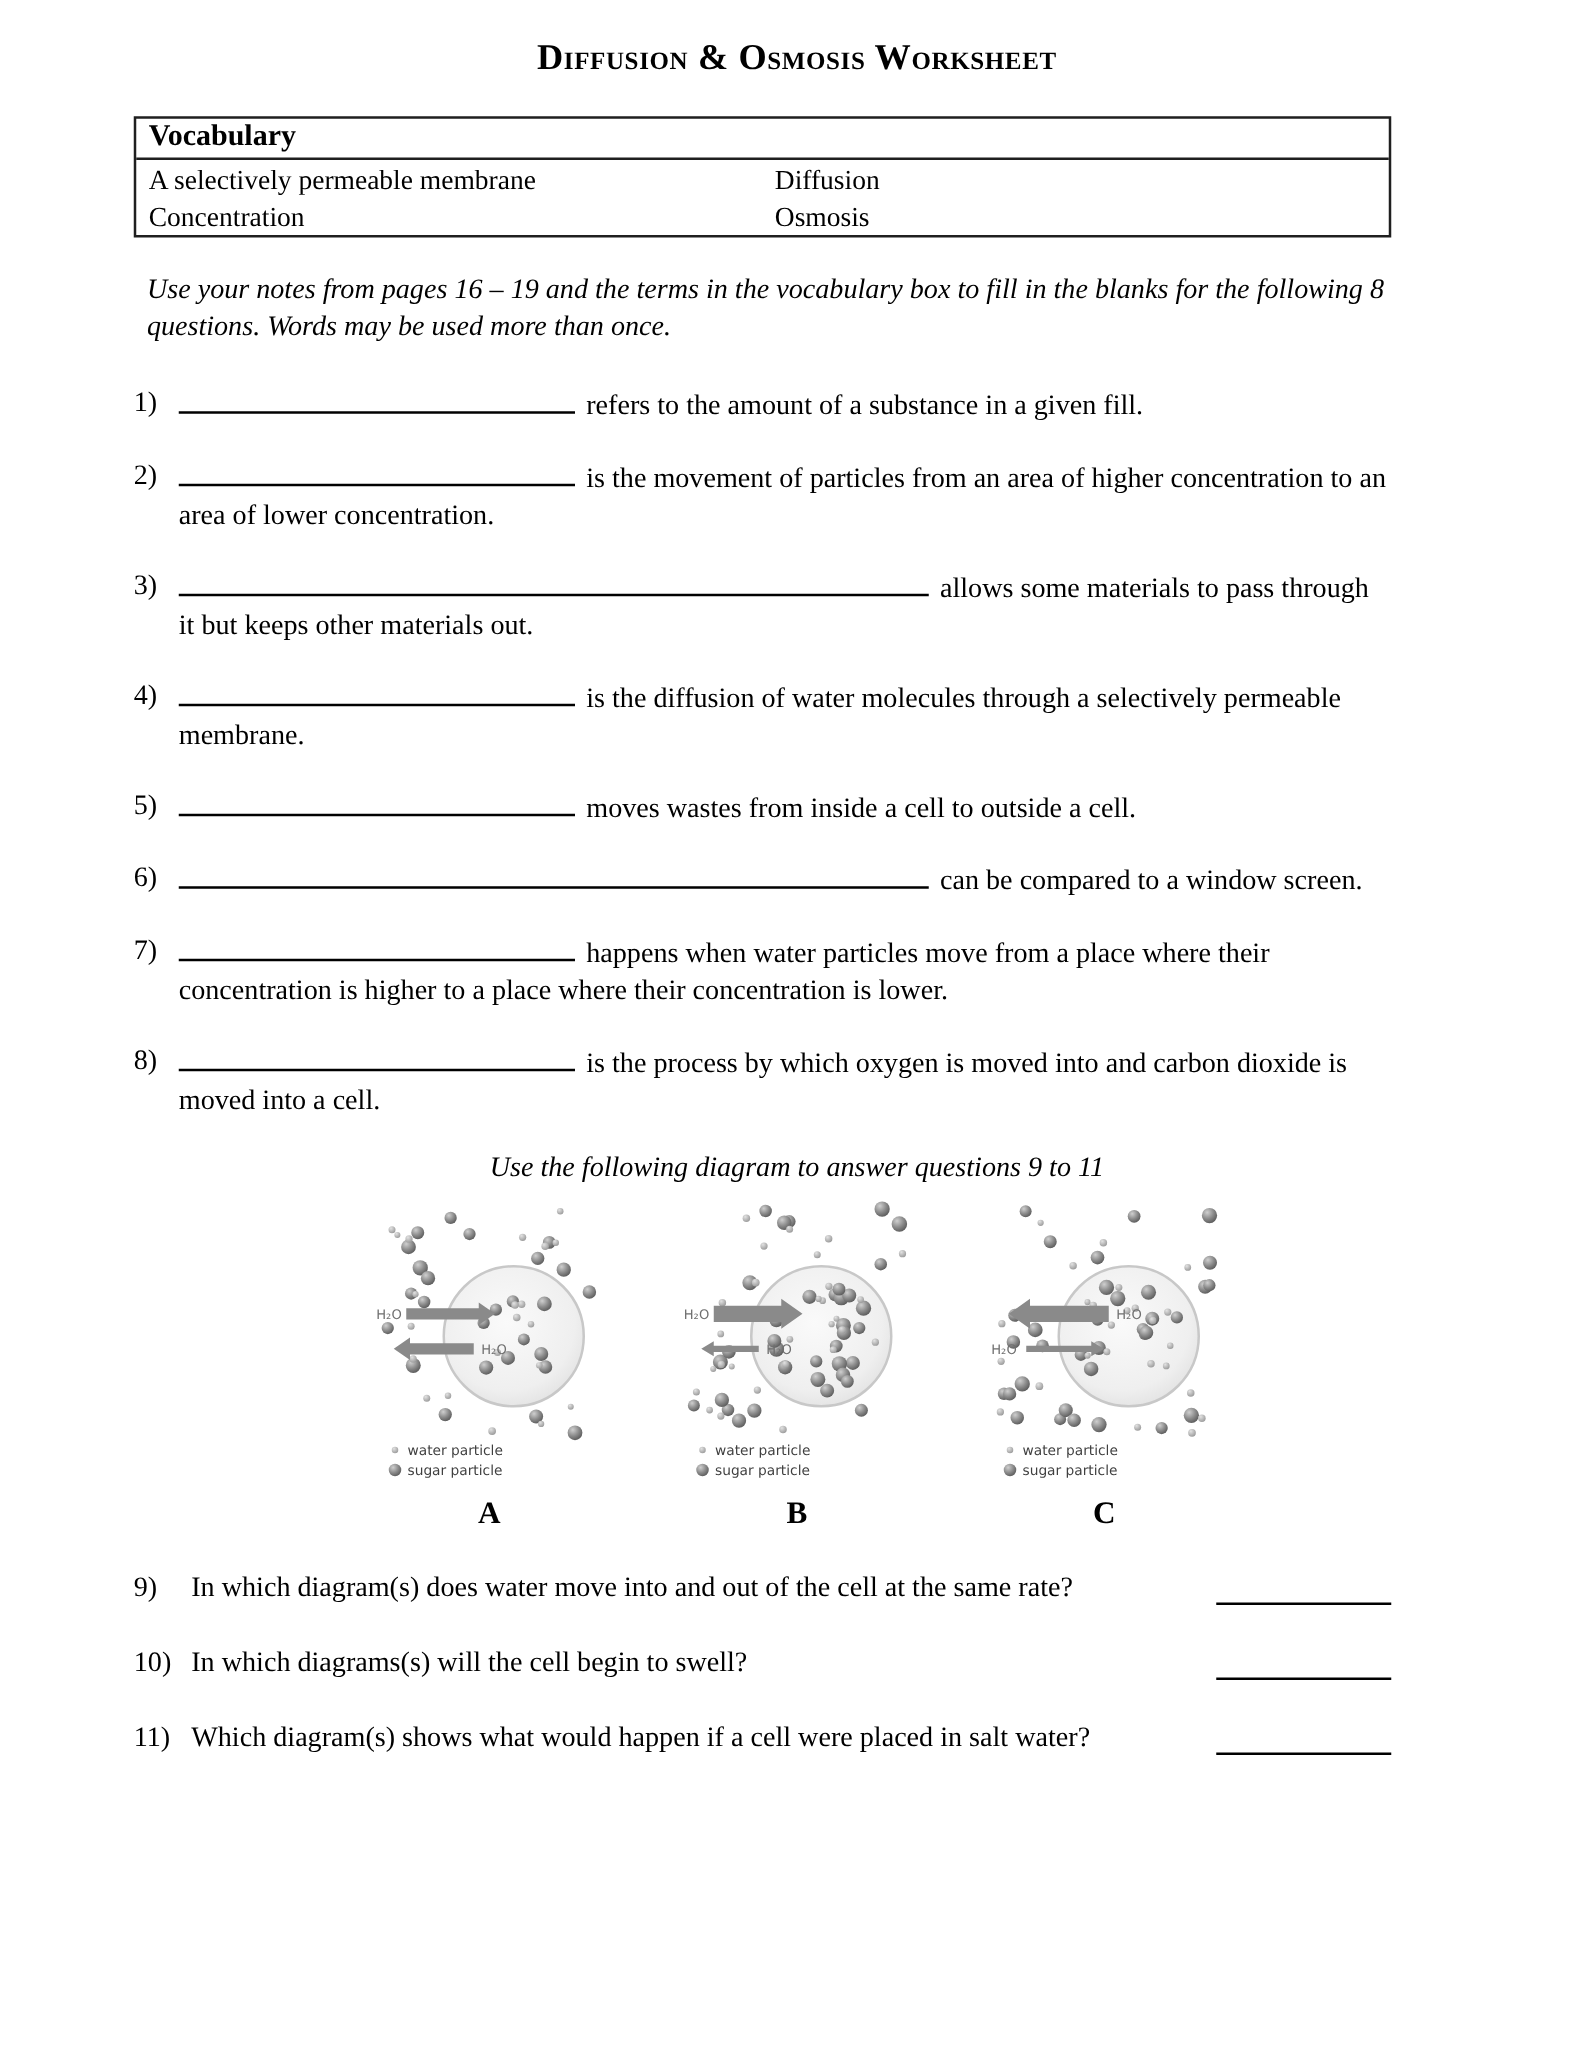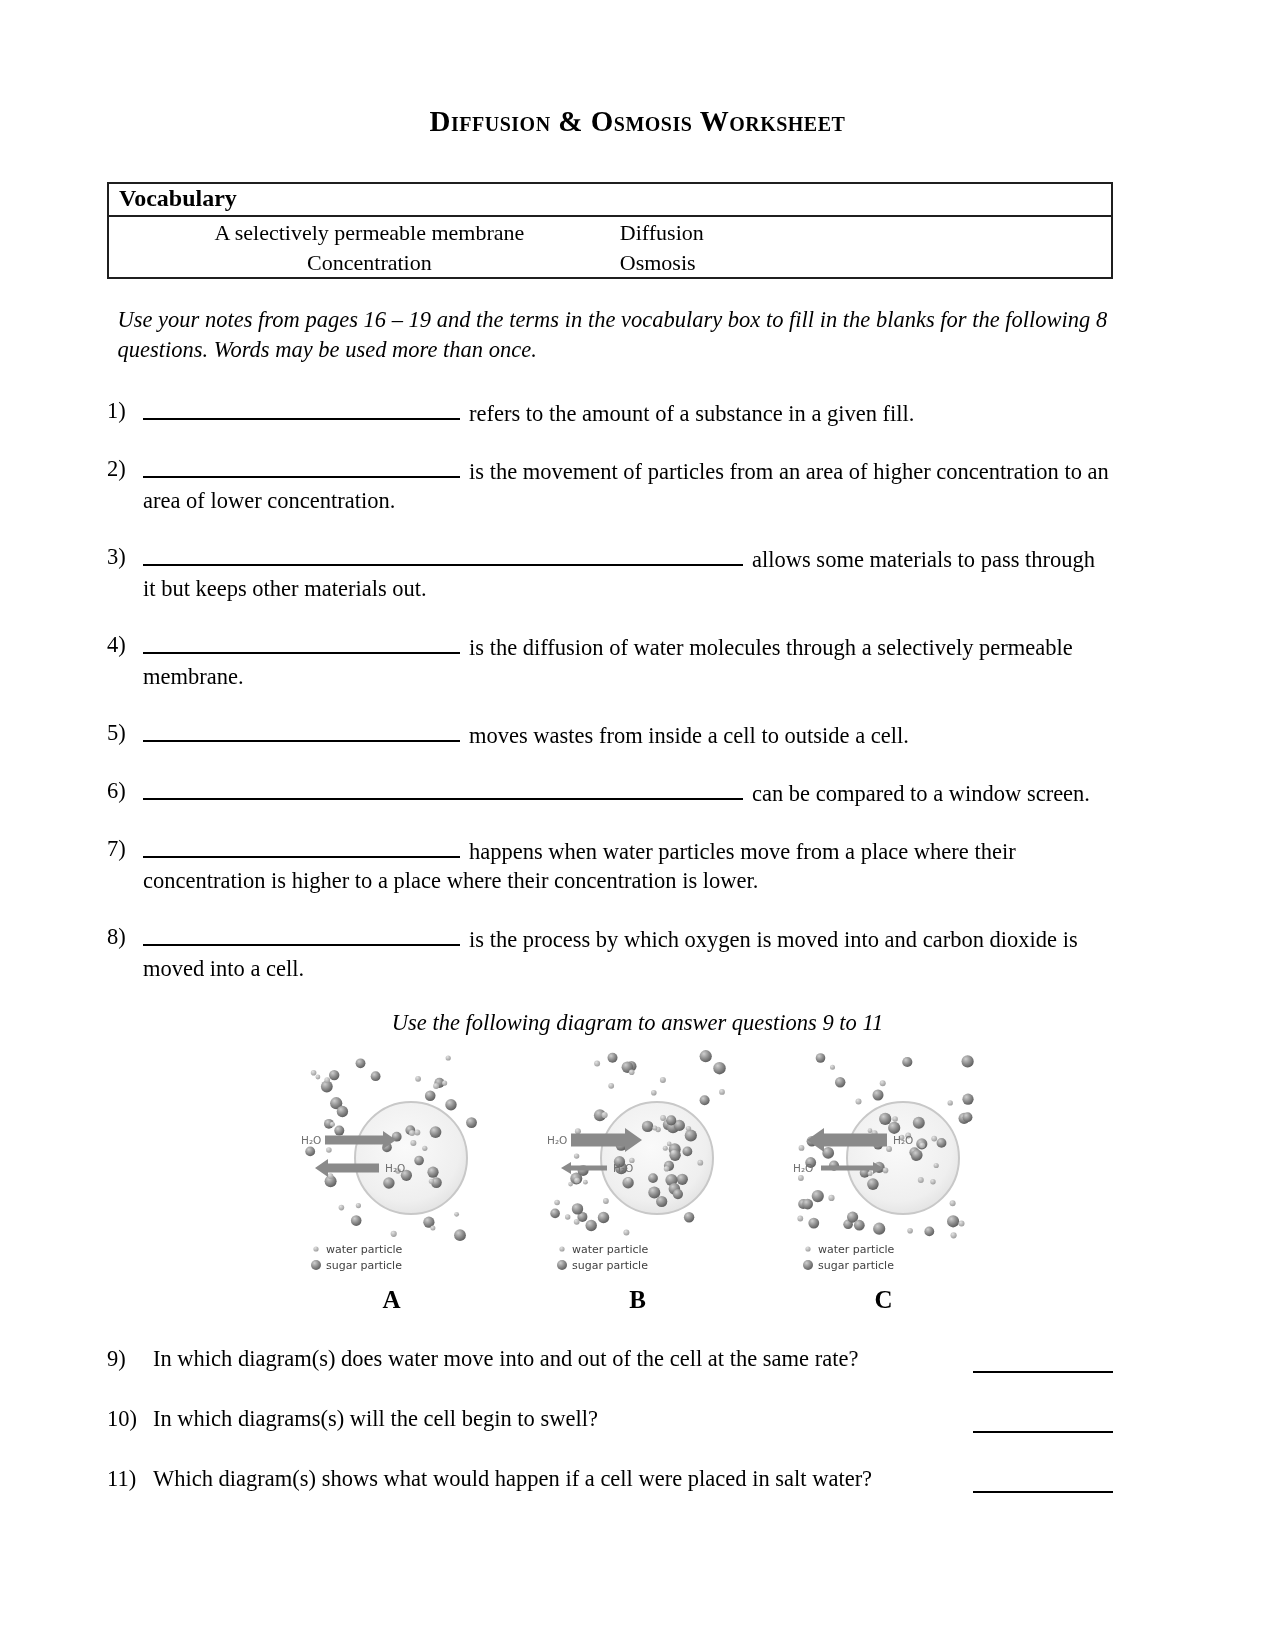--- a/index.html
+++ b/index.html
@@ -1,24 +1,24 @@
 <!DOCTYPE html>
 <html><head>
 <meta charset="utf-8">
 <style>
   html,body{margin:0;padding:0;background:#ffffff;}
-  .page{width:1275px;height:1651px;box-sizing:border-box;padding-top:105px;
+  .page{width:1275px;height:1651px;box-sizing:border-box;padding-top:30px;
         font-family:"Liberation Serif",serif;color:#000;overflow:hidden;position:relative;}
   .title{text-align:center;font-weight:bold;font-variant:small-caps;font-size:29px;letter-spacing:.5px;}
   .name-row{text-align:center;margin-top:36px;font-variant:small-caps;font-size:27px;}
   .name-blank{display:inline-block;width:352px;border-bottom:2px solid #000;height:1.05em;margin-left:10px;}
-  .vocab{margin-left:107px;width:1006px;border:2px solid #1f1f1f;margin-top:44px;box-sizing:border-box;}
+  .vocab{margin-left:107px;width:1006px;border:2px solid #1f1f1f;margin-top:30px;box-sizing:border-box;}
   .vocab-header{font-size:24px;font-weight:bold;padding:1px 10px 3px;border-bottom:2px solid #1f1f1f;}
   .vocab-row{display:flex;font-size:22px;padding:3px 10px 1px;}
-  .vocab-cell-left{flex:0 0 51%;text-align:center;}
+  .vocab-cell-left{flex:0 0 51%;}
   .vocab-cell-right{flex:1;}
   .instr{font-style:italic;font-size:22.5px;text-align:left;max-width:1040px;margin:26px auto 0;line-height:1.35;}
   .qlist{margin:30px 0 0 107px;width:1006px;font-size:22.5px;}
   .q{display:flex;margin-bottom:26px;line-height:1.32;}
   .q-num{flex:0 0 36px;}
   .q-body{flex:1;}
   .blank{display:inline-block;border-bottom:2px solid #000;height:1em;margin-right:9px;}
   .blank.short{width:317px;}
   .blank.long{width:600px;}
   .diag-instr{font-style:italic;font-size:22.5px;text-align:center;margin-top:8px;}

